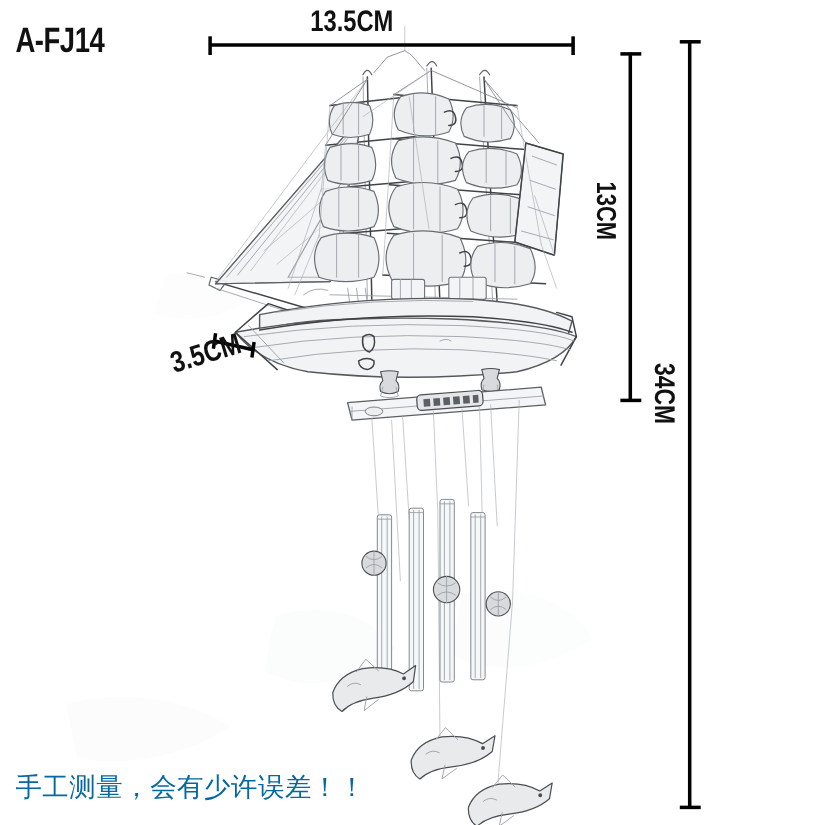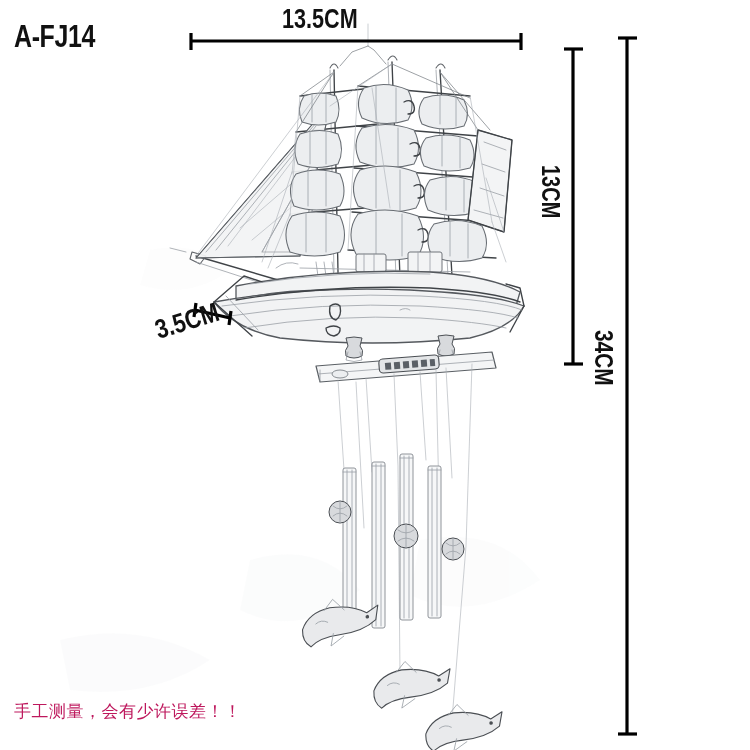--- a/index.html
+++ b/index.html
@@ -70,22 +70,22 @@
     transform: rotate(-17deg) scaleX(0.82);
     transform-origin: left top;
   }
 
   
   .note {
     position: absolute;
     left: 14px;
     top: 700px;
     font-family: Liberation Serif, serif;
-    font-size: 17px;
-    color: #be185d;
+    font-size: 24px;
+    color: #0369a1;
     white-space: nowrap;
     letter-spacing: 0.5px;
   }
 
   
   svg.layer {
     position: absolute;
     left: 0;
     top: 0;
     width: 750px;

